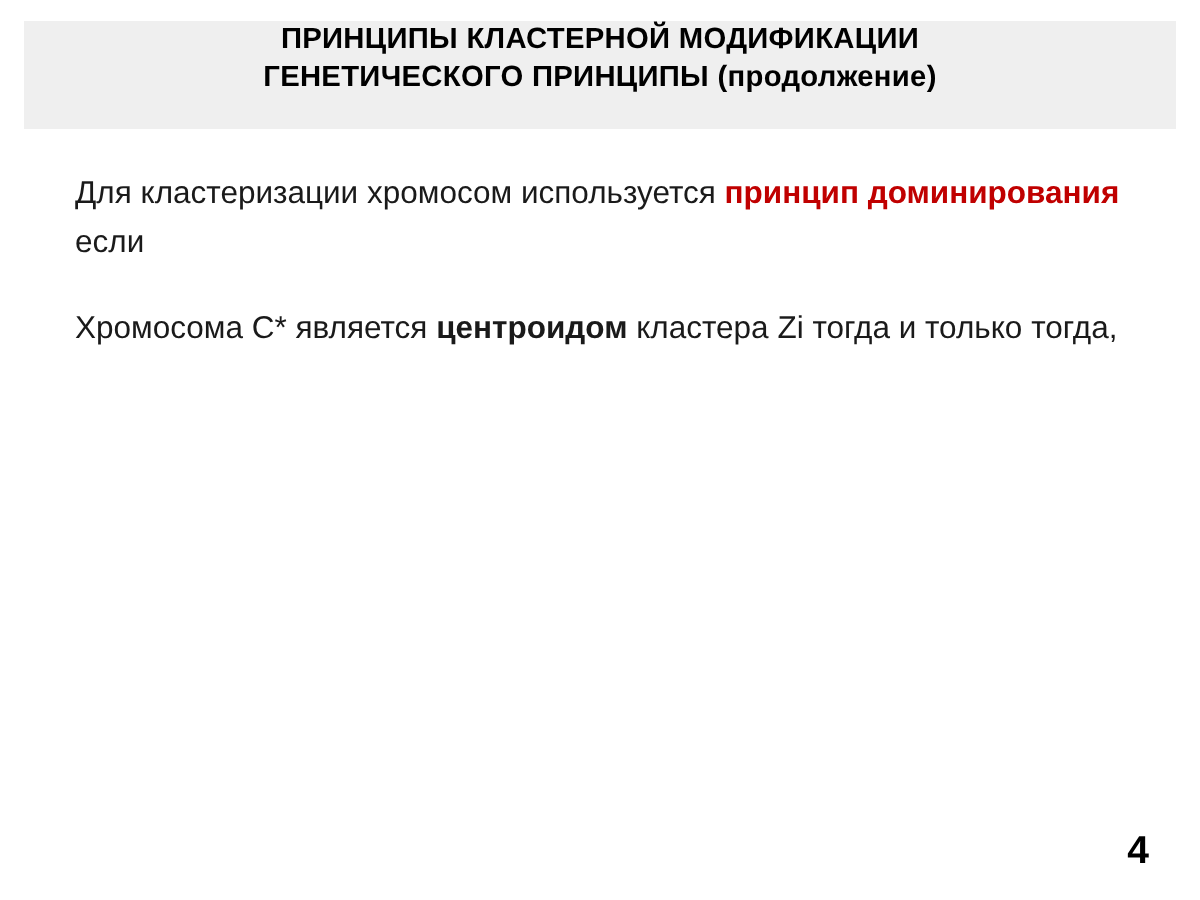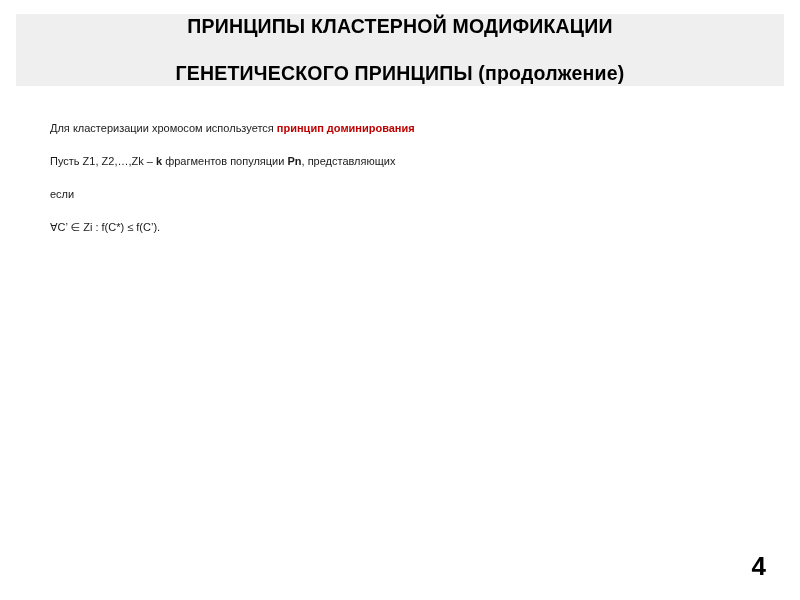--- a/index.html
+++ b/index.html
@@ -35,40 +35,40 @@
   }
   .title-text {
     position: absolute;
     left: 16px;
     top: 14px;
     width: 768px;
     height: 72px;
     display: flex;
     flex-direction: column;
     align-items: center;
-    justify-content: space-between;
+    justify-content: flex-start;
     text-align: center;
     color: #000000;
     font-weight: bold;
     font-size: 19.5px;
     line-height: 25px;
     letter-spacing: 0.2px;
   }
   .title-line1 { display: block; }
   .title-line2 { display: block; }
   .title-suffix { font-weight: bold; }
 
   
   .body-block {
     position: absolute;
     left: 50px;
     top: 112px;
     width: 710px;
     color: #1a1a1a;
-    font-size: 11px;
+    font-size: 21px;
   }
   .line {
     line-height: 33px;
     white-space: nowrap;
   }
   .bold { font-weight: bold; }
   .accent { color: #c00000; font-weight: bold; }
   .spacer-line {
     height: 24px;
   }
@@ -96,32 +96,29 @@
     <span class="title-line1">ПРИНЦИПЫ КЛАСТЕРНОЙ МОДИФИКАЦИИ</span>
     <span class="title-line2"><span>ГЕНЕТИЧЕСКОГО ПРИНЦИПЫ  (продолжение</span><span class="title-suffix">)</span></span>
   </div>
 
   <div class="body-block">
 
     <div class="line">
       <span>Для кластеризации хромосом используется </span><span class="accent">принцип доминирования</span>
     </div>
 
-    <div class="line">
-      <span>Пусть Z1, Z2,…,Zk – </span><span class="bold">k</span><span> фрагментов популяции </span><span class="bold">Pn</span><span>, представляющих</span>
-    </div>
 
 
     <div class="line">если</div>
 
-    <div class="line">
-      <span class="math">∀</span><span>C’ </span><span class="math">∈</span><span> Zi : f(C*) ≤ f(C’).</span>
-    </div>
 
     <div class="spacer-line"></div>
 
+    <div class="line">
+      <span>Хромосома C* является </span><span class="bold">центроидом</span><span> кластера  Zi тогда и только тогда,</span>
+    </div>
 
 
   </div>
 
   <div class="page-number">4</div>
 
 </div>
 
 </body></html>

